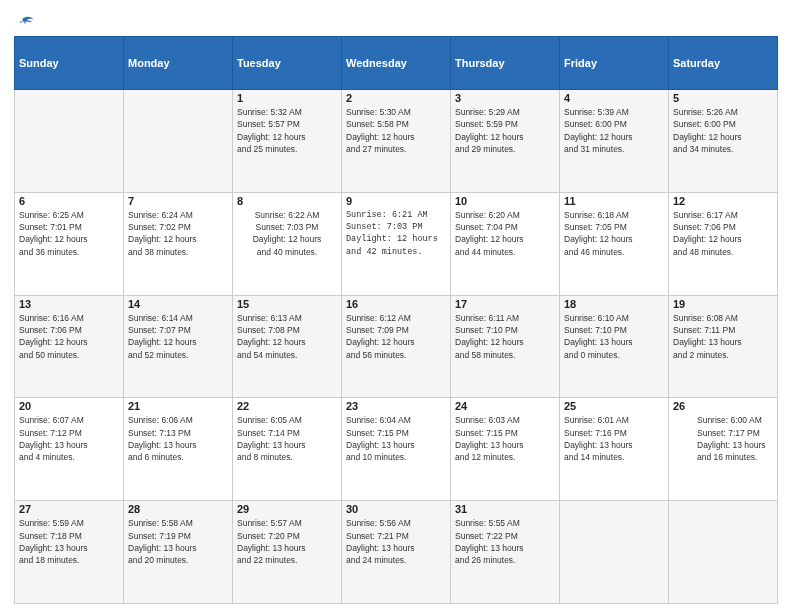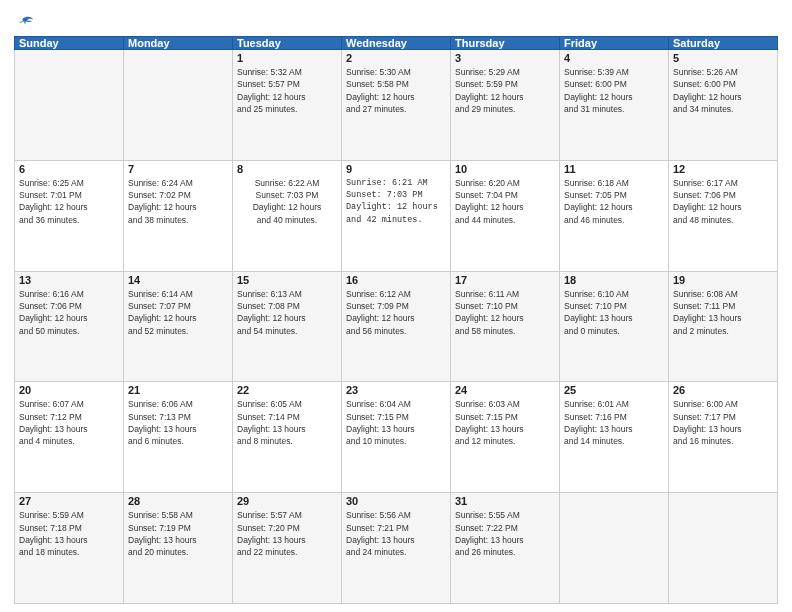--- a/index.html
+++ b/index.html
@@ -61,21 +61,21 @@
       width: 100%;
       border-collapse: collapse;
       flex: 1;
       table-layout: fixed;
     }
     .calendar thead th {
       background-color: #2a6db5;
       color: white;
       font-size: 11px;
       font-weight: bold;
-      padding: 0 4px;
+      padding: 20px 4px;
       border: 1px solid #1a5a9a;
       text-align: left;
     }
     .calendar tbody td {
       border: 1px solid #ccc;
       vertical-align: top;
       padding: 2px 4px;
       font-size: 8.5px;
       color: #333;
       height: 88px;
@@ -313,21 +313,21 @@
           </td>
           <td>
             <span class="day-number">25</span>
             <div class="day-info" style="white-space: pre-line;">Sunrise: 6:01 AM
 Sunset: 7:16 PM
 Daylight: 13 hours
 and 14 minutes.</div>
           </td>
           <td>
             <span class="day-number">26</span>
-            <div class="day-info" style="white-space: pre-line;">Sunrise: 6:00 AM
+            <div class="day-info" style="white-space: pre-line; margin-left: 24px;">Sunrise: 6:00 AM
 Sunset: 7:17 PM
 Daylight: 13 hours
 and 16 minutes.</div>
           </td>
         </tr>
         <tr>
           <td>
             <span class="day-number">27</span>
             <div class="day-info" style="white-space: pre-line;">Sunrise: 5:59 AM
 Sunset: 7:18 PM

